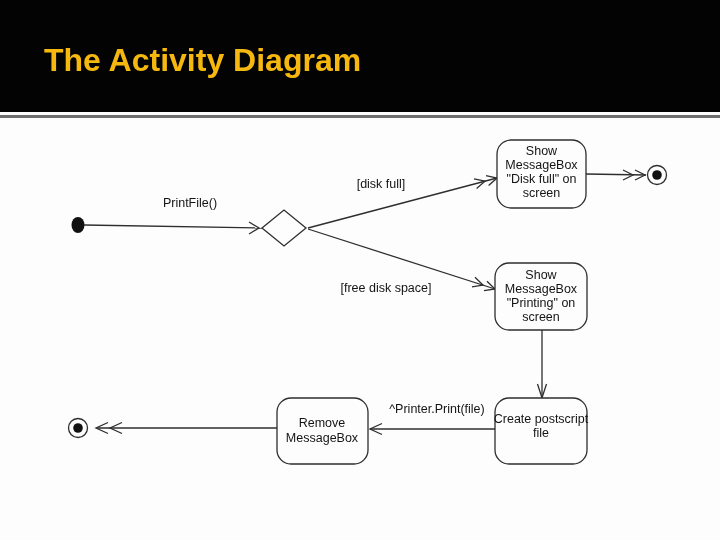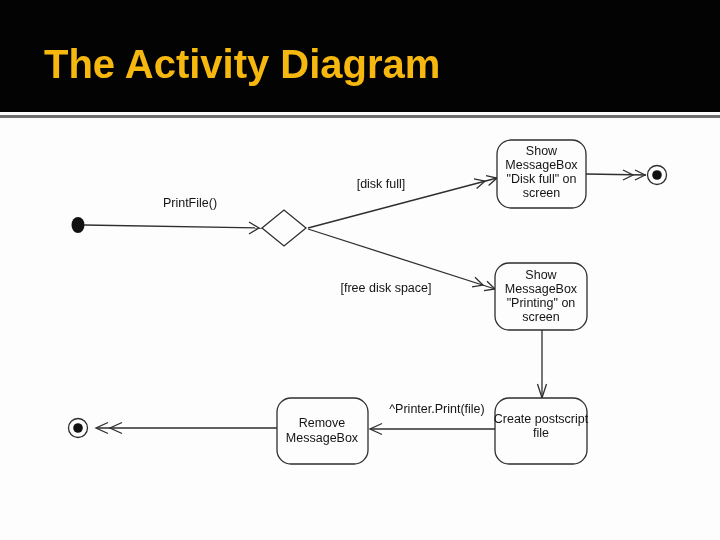--- a/index.html
+++ b/index.html
@@ -20,21 +20,21 @@
     top: 0;
     left: 0;
     width: 720px;
     height: 112px;
     background: #030303;
   }
   .title {
     position: absolute;
     left: 44px;
     top: 42px;
-    font-size: 40px;
+    font-size: 32px;
     font-weight: bold;
     color: #F6B80E;
     white-space: nowrap;
     font-family: "Liberation Sans", sans-serif;
   }
   .separator {
     position: absolute;
     top: 115px;
     left: 0;
     width: 720px;

